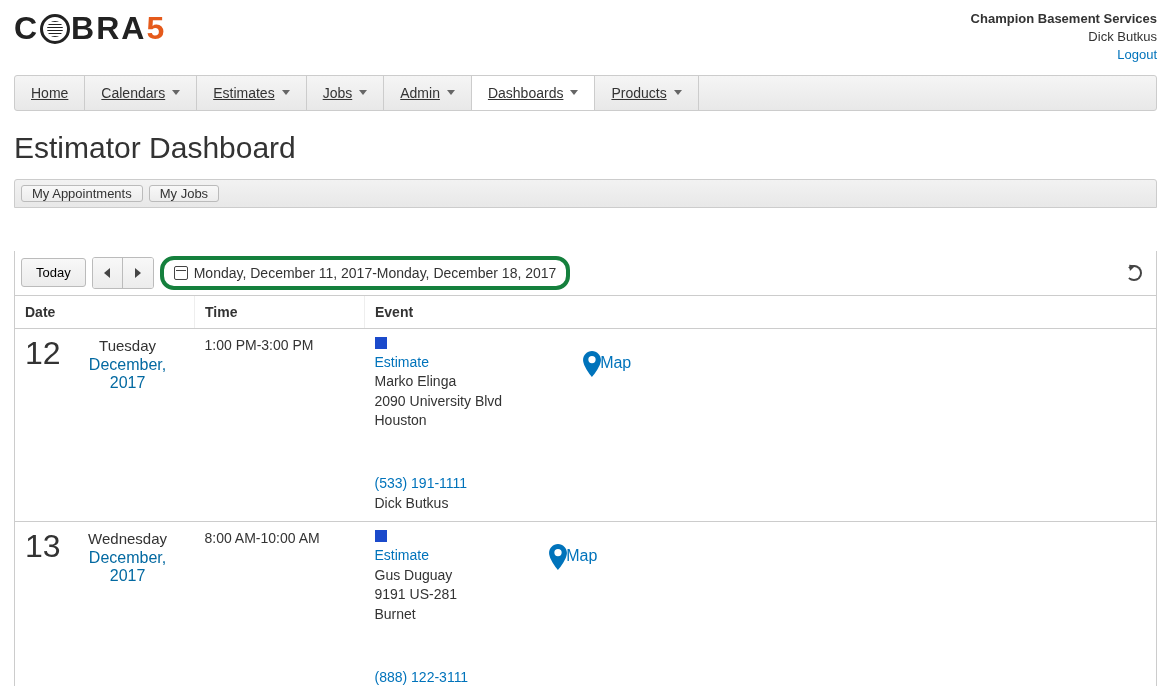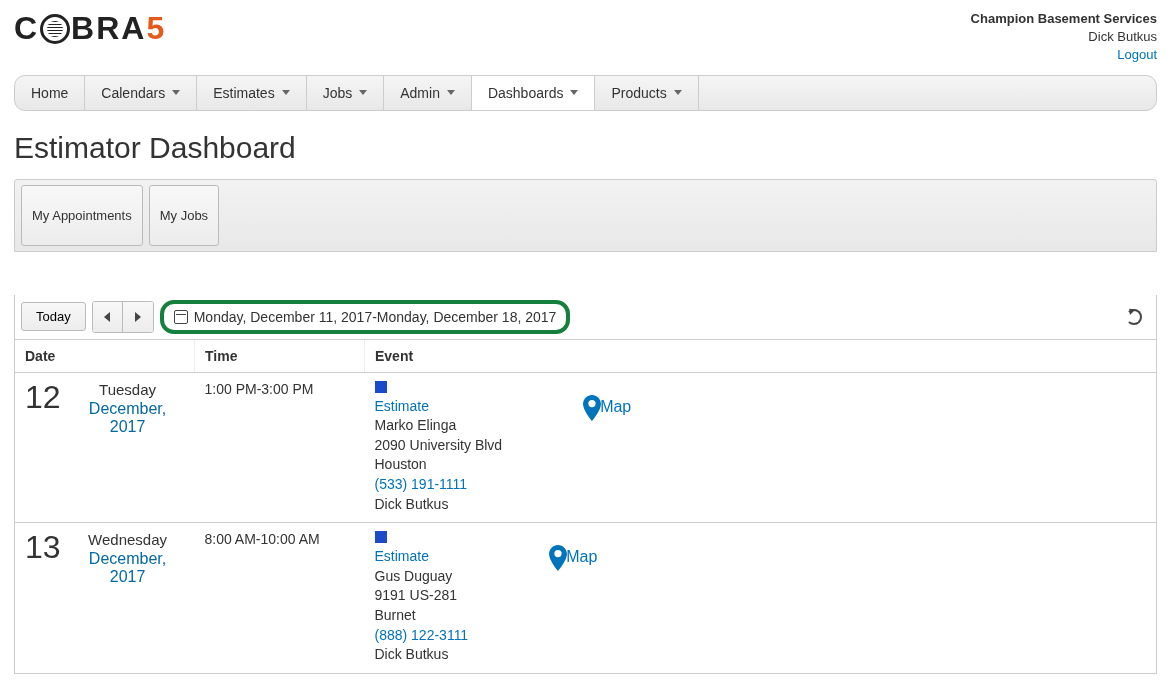--- a/index.html
+++ b/index.html
@@ -7,27 +7,27 @@
     .container { padding: 0 14px; }
     .header { display: flex; justify-content: space-between; align-items: flex-start; padding: 10px 0; }
     .logo { font-size: 32px; font-weight: bold; letter-spacing: 2px; display: flex; align-items: center; }
     .logo-c { color: #222; }
     .logo-o { display: inline-flex; width: 30px; height: 30px; border: 3px solid #222; border-radius: 50%; align-items: center; justify-content: center; margin: 0 1px; position: relative; }
     .logo-o::before { content: ""; position: absolute; width: 16px; height: 16px; background: repeating-linear-gradient(0deg, #222 0 1.5px, transparent 1.5px 3px); border-radius: 50%; }
     .logo-5 { color: #e55a1b; font-weight: bold; }
     .user-info { text-align: right; font-size: 13px; line-height: 1.4; }
     .user-info .company { font-weight: bold; }
     .user-info a { color: #0073bb; text-decoration: none; }
-    .nav { display: flex; background: linear-gradient(#f5f5f5, #e8e8e8); border: 1px solid #ccc; border-radius: 11px; }
+    .nav { display: flex; background: linear-gradient(#f5f5f5, #e8e8e8); border: 1px solid #ccc; border-radius: 3px; text-decoration: underline; }
     .nav-item { padding: 9px 16px; border-right: 1px solid #ccc; cursor: pointer; font-size: 14px; color: #333; display: flex; align-items: center; gap: 4px; }
     .nav-item.active { background: #fff; }
     .caret { display: inline-block; width: 0; height: 0; border-left: 4px solid transparent; border-right: 4px solid transparent; border-top: 5px solid #666; margin-left: 3px; }
     h1 { font-size: 30px; font-weight: normal; color: #333; margin: 20px 0 14px; }
     .tab-bar { background: linear-gradient(#f2f2f2, #e8e8e8); border: 1px solid #ccc; border-radius: 3px 3px 0 0; padding: 5px 6px; display: flex; gap: 6px; }
-    .tab-btn { background: linear-gradient(#f8f8f8, #ececec); border: 1px solid #bbb; border-radius: 3px; padding: 22px 10px; cursor: pointer; font-size: 13px; color: #333; }
+    .tab-btn { background: linear-gradient(#f8f8f8, #ececec); border: 1px solid #bbb; border-radius: 3px; padding: 0 10px; cursor: pointer; font-size: 13px; color: #333; }
     .toolbar { border: 1px solid #ccc; border-top: none; padding: 5px 6px; display: flex; align-items: center; gap: 6px; margin-top: 43px; }
     .today-btn { background: linear-gradient(#f8f8f8, #ececec); border: 1px solid #bbb; padding: 6px 14px; border-radius: 3px; cursor: pointer; font-size: 13px; }
     .nav-arrows { display: flex; border: 1px solid #bbb; border-radius: 3px; overflow: hidden; }
     .nav-arrow { background: linear-gradient(#f8f8f8, #ececec); width: 30px; height: 30px; display: flex; align-items: center; justify-content: center; cursor: pointer; }
     .nav-arrow:first-child { border-right: 1px solid #bbb; }
     .arrow-l { width: 0; height: 0; border-top: 5px solid transparent; border-bottom: 5px solid transparent; border-right: 6px solid #444; }
     .arrow-r { width: 0; height: 0; border-top: 5px solid transparent; border-bottom: 5px solid transparent; border-left: 6px solid #444; }
     .date-range { display: flex; align-items: center; gap: 6px; border: 4px solid #15803d; padding: 5px 10px; border-radius: 14px; cursor: pointer; font-size: 14px; }
     .cal-icon { width: 14px; height: 14px; border: 1.5px solid #444; border-radius: 2px; position: relative; display: inline-block; }
     .cal-icon::before { content: ""; position: absolute; top: 3px; left: 1px; right: 1px; height: 1.5px; background: #444; }
@@ -41,21 +41,21 @@
     .table th:nth-child(3) { border-left: 1px solid #eee; }
     .table td { padding: 8px 10px; vertical-align: top; border-bottom: 1px solid #ccc; }
     .date-cell { display: flex; align-items: flex-start; gap: 10px; text-align: center; }
     .day-num { font-size: 32px; color: #333; line-height: 1; }
     .day-info .weekday { font-size: 15px; }
     .day-info .monthyear { font-size: 16px; color: #0369a1; margin-top: 2px; }
     .event-cell { display: flex; align-items: flex-start; gap: 80px; }
     .event-details { }
     .color-box { width: 12px; height: 12px; background: #1b4acb; display: block; margin-bottom: 4px; }
     .event-details .etype { color: #0073bb; cursor: pointer; }
-    .event-details .phone { color: #0073bb; }
+    .event-details .phone { color: #0073bb; margin-top: 43px; }
     .event-details div { line-height: 1.4; }
     .map-link { display: flex; align-items: center; gap: 2px; color: #0073bb; cursor: pointer; margin-top: 14px; font-size: 16px; }
     .map-pin { width: 16px; height: 24px; position: relative; }
     .map-pin svg { width: 20px; height: 26px; }
   </style>
 </head>
 <body>
 
 <div class="container">
   <div class="header">

